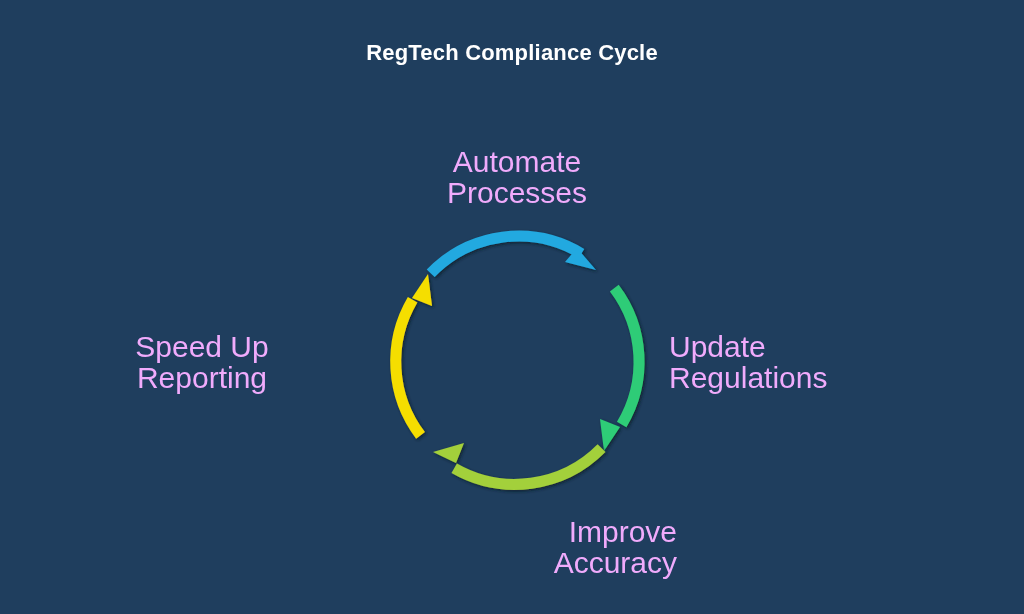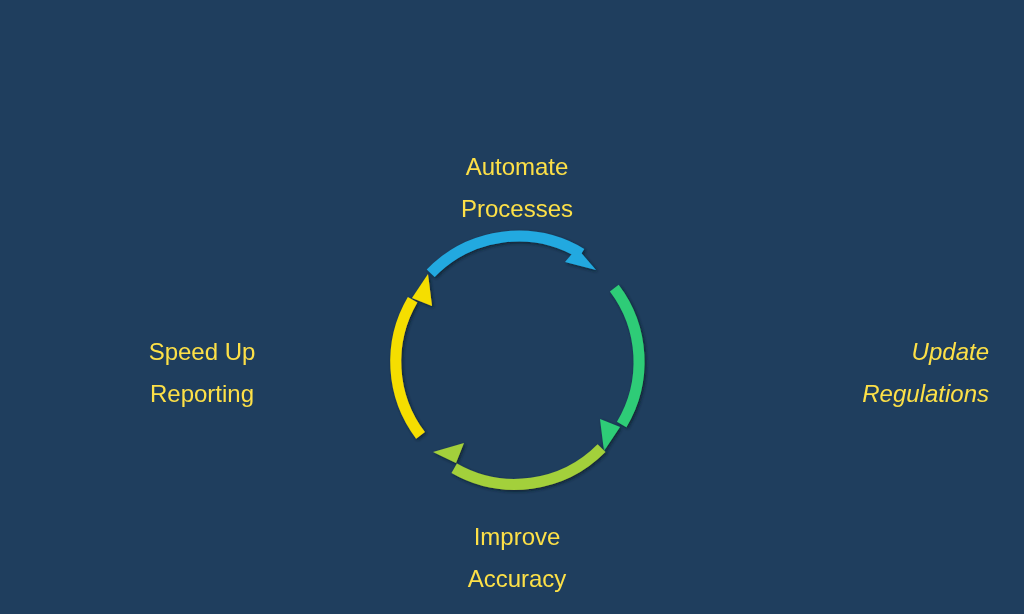--- a/index.html
+++ b/index.html
@@ -28,56 +28,56 @@
   }
   #cycle-svg {
     position: absolute;
     top: 0;
     left: 0;
     width: 1024px;
     height: 614px;
   }
   .node-label {
     position: absolute;
-    font-size: 24px;
-    line-height: 42px;
-    color: #fde047;
+    font-size: 30px;
+    line-height: 31px;
+    color: #f0abfc;
     white-space: pre-line;
   }
   #label-automate-processes {
     top: 146px;
     left: 357px;
     width: 320px;
     text-align: center;
   }
   #label-update-regulations {
     top: 331px;
     left: 669px;
     width: 320px;
-    text-align: right;
-    font-style: italic;
+    text-align: left;
   }
   #label-improve-accuracy {
     top: 516px;
     left: 357px;
     width: 320px;
-    text-align: center;
+    text-align: right;
   }
   #label-speed-up-reporting {
     top: 331px;
     left: 42px;
     width: 320px;
     text-align: center;
   }
 </style>
 </head>
 <body>
 
 <div id="page">
 
+  <div id="diagram-title">RegTech Compliance Cycle</div>
 
   <svg id="cycle-svg" viewBox="0 0 1024 614">
     <defs>
       <filter id="arrow-shadow" x="-40%" y="-40%" width="180%" height="180%">
         <feDropShadow dx="1.5" dy="1.5" stdDeviation="1.4" flood-color="#0a1a2a" flood-opacity="0.85"></feDropShadow>
       </filter>
     </defs>
 
     <g filter="url(#arrow-shadow)">
       <path d="M 430.7 273.3 A 122 122 0 0 1 581.4 253.6" fill="none" stroke="#22a9e0" stroke-width="11" stroke-linecap="butt"></path>

